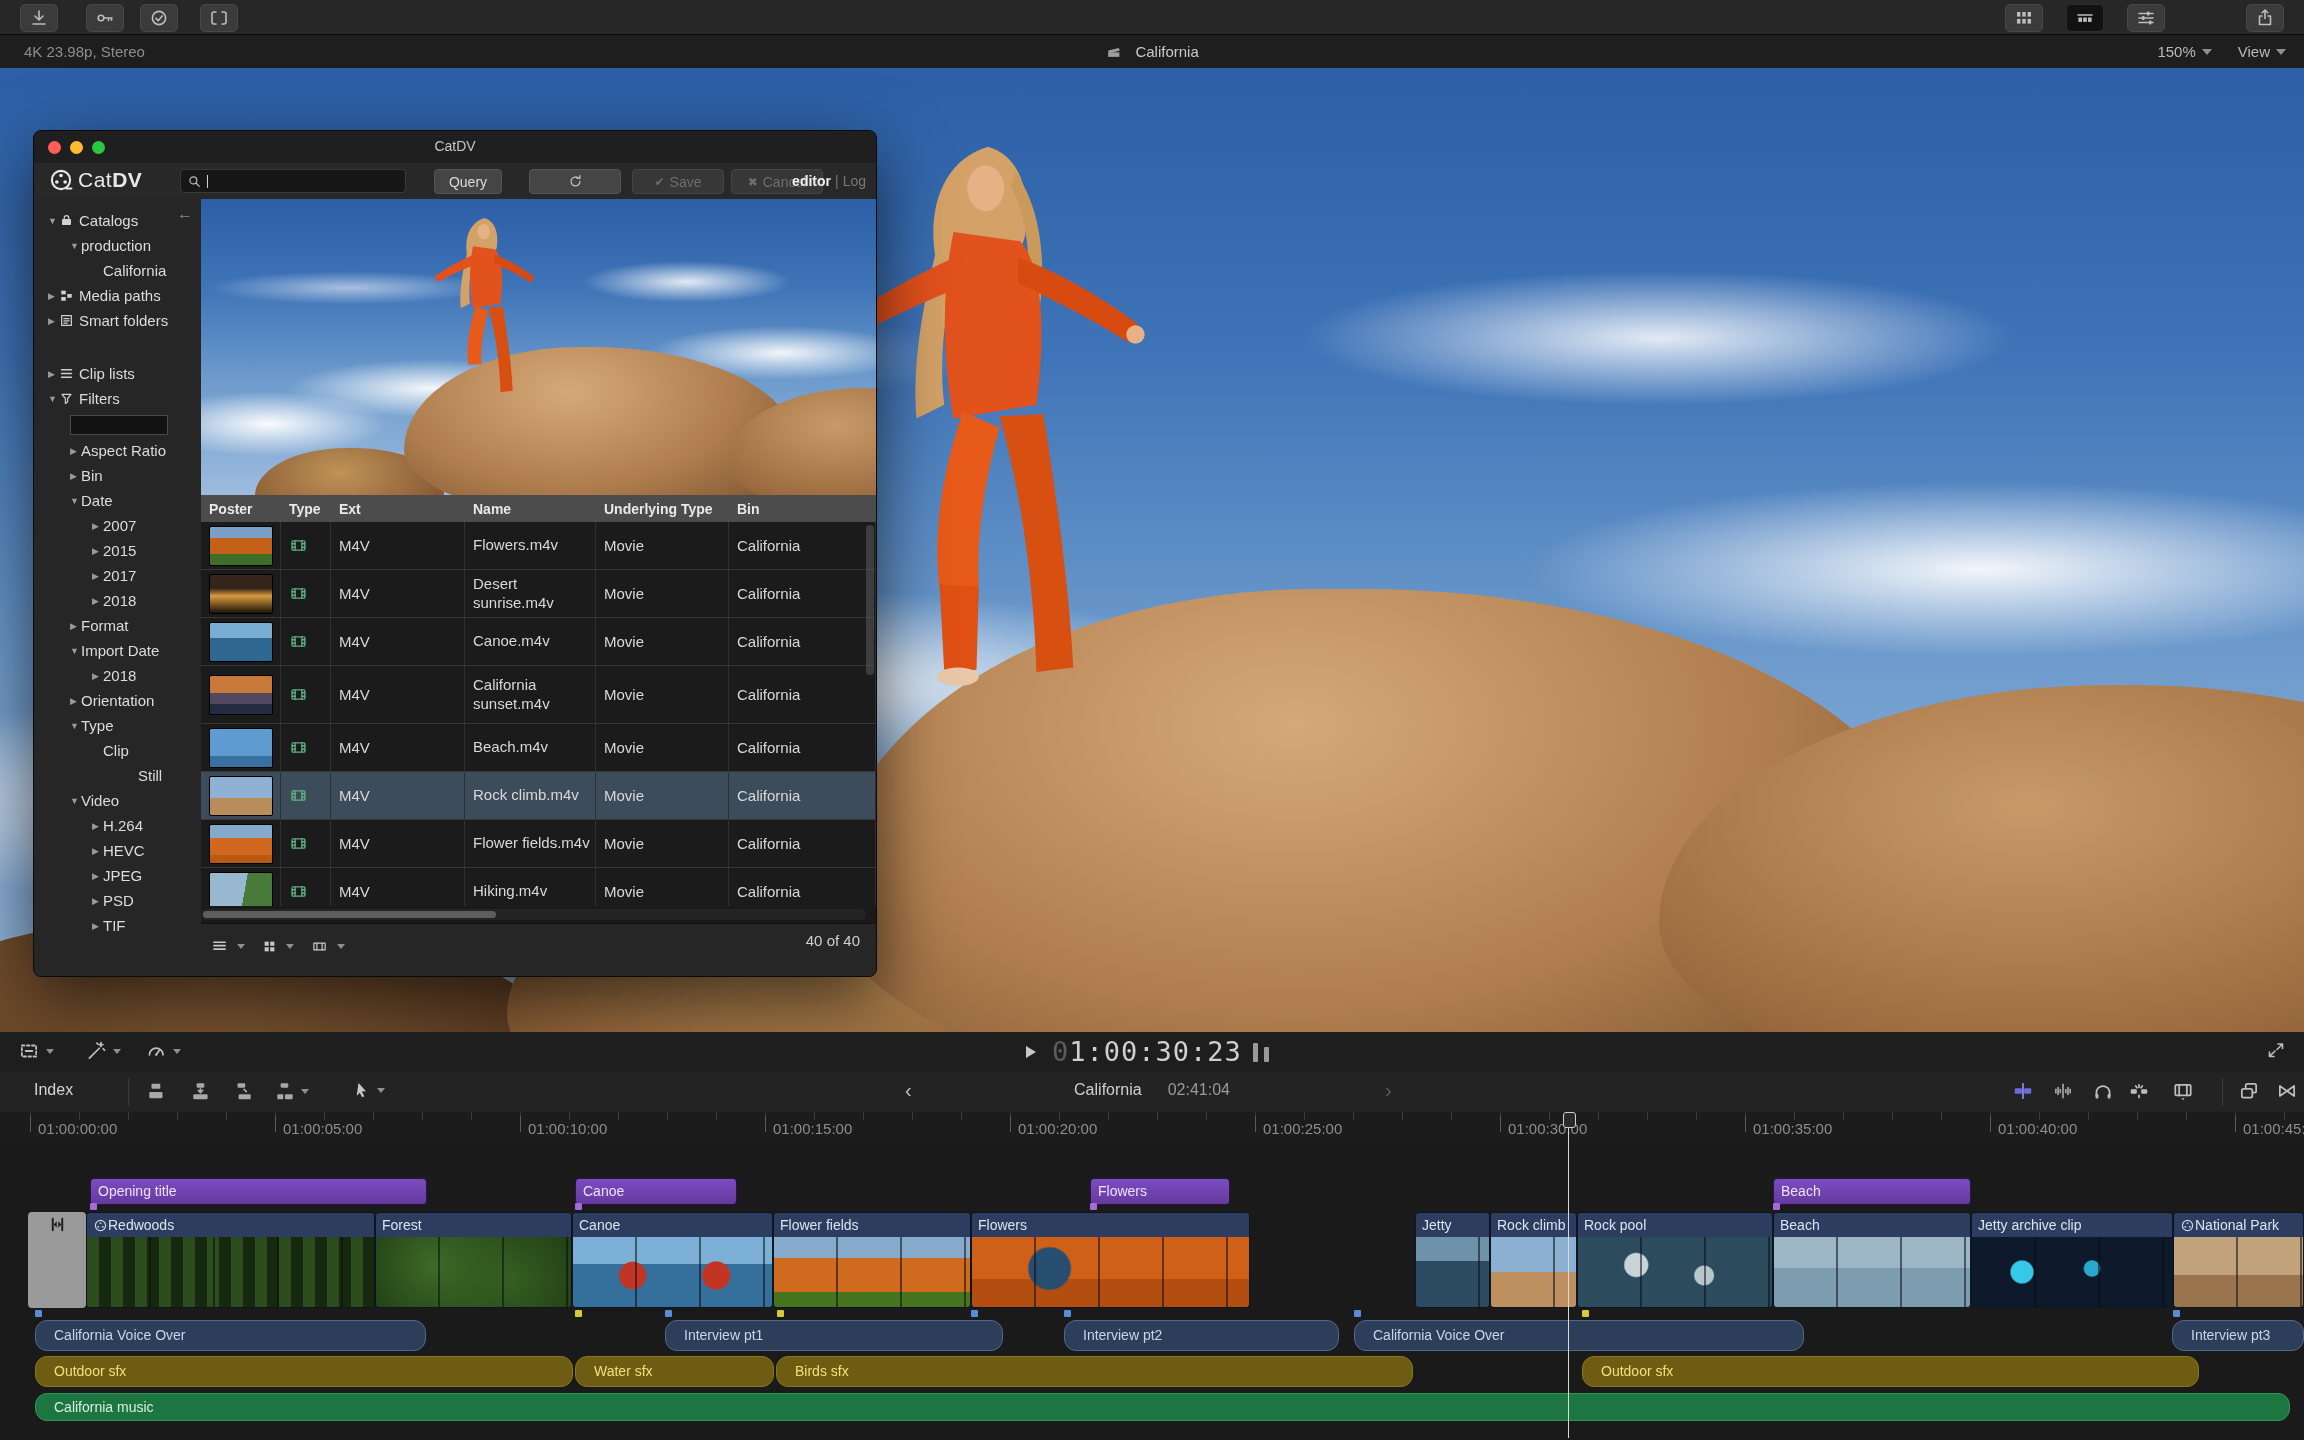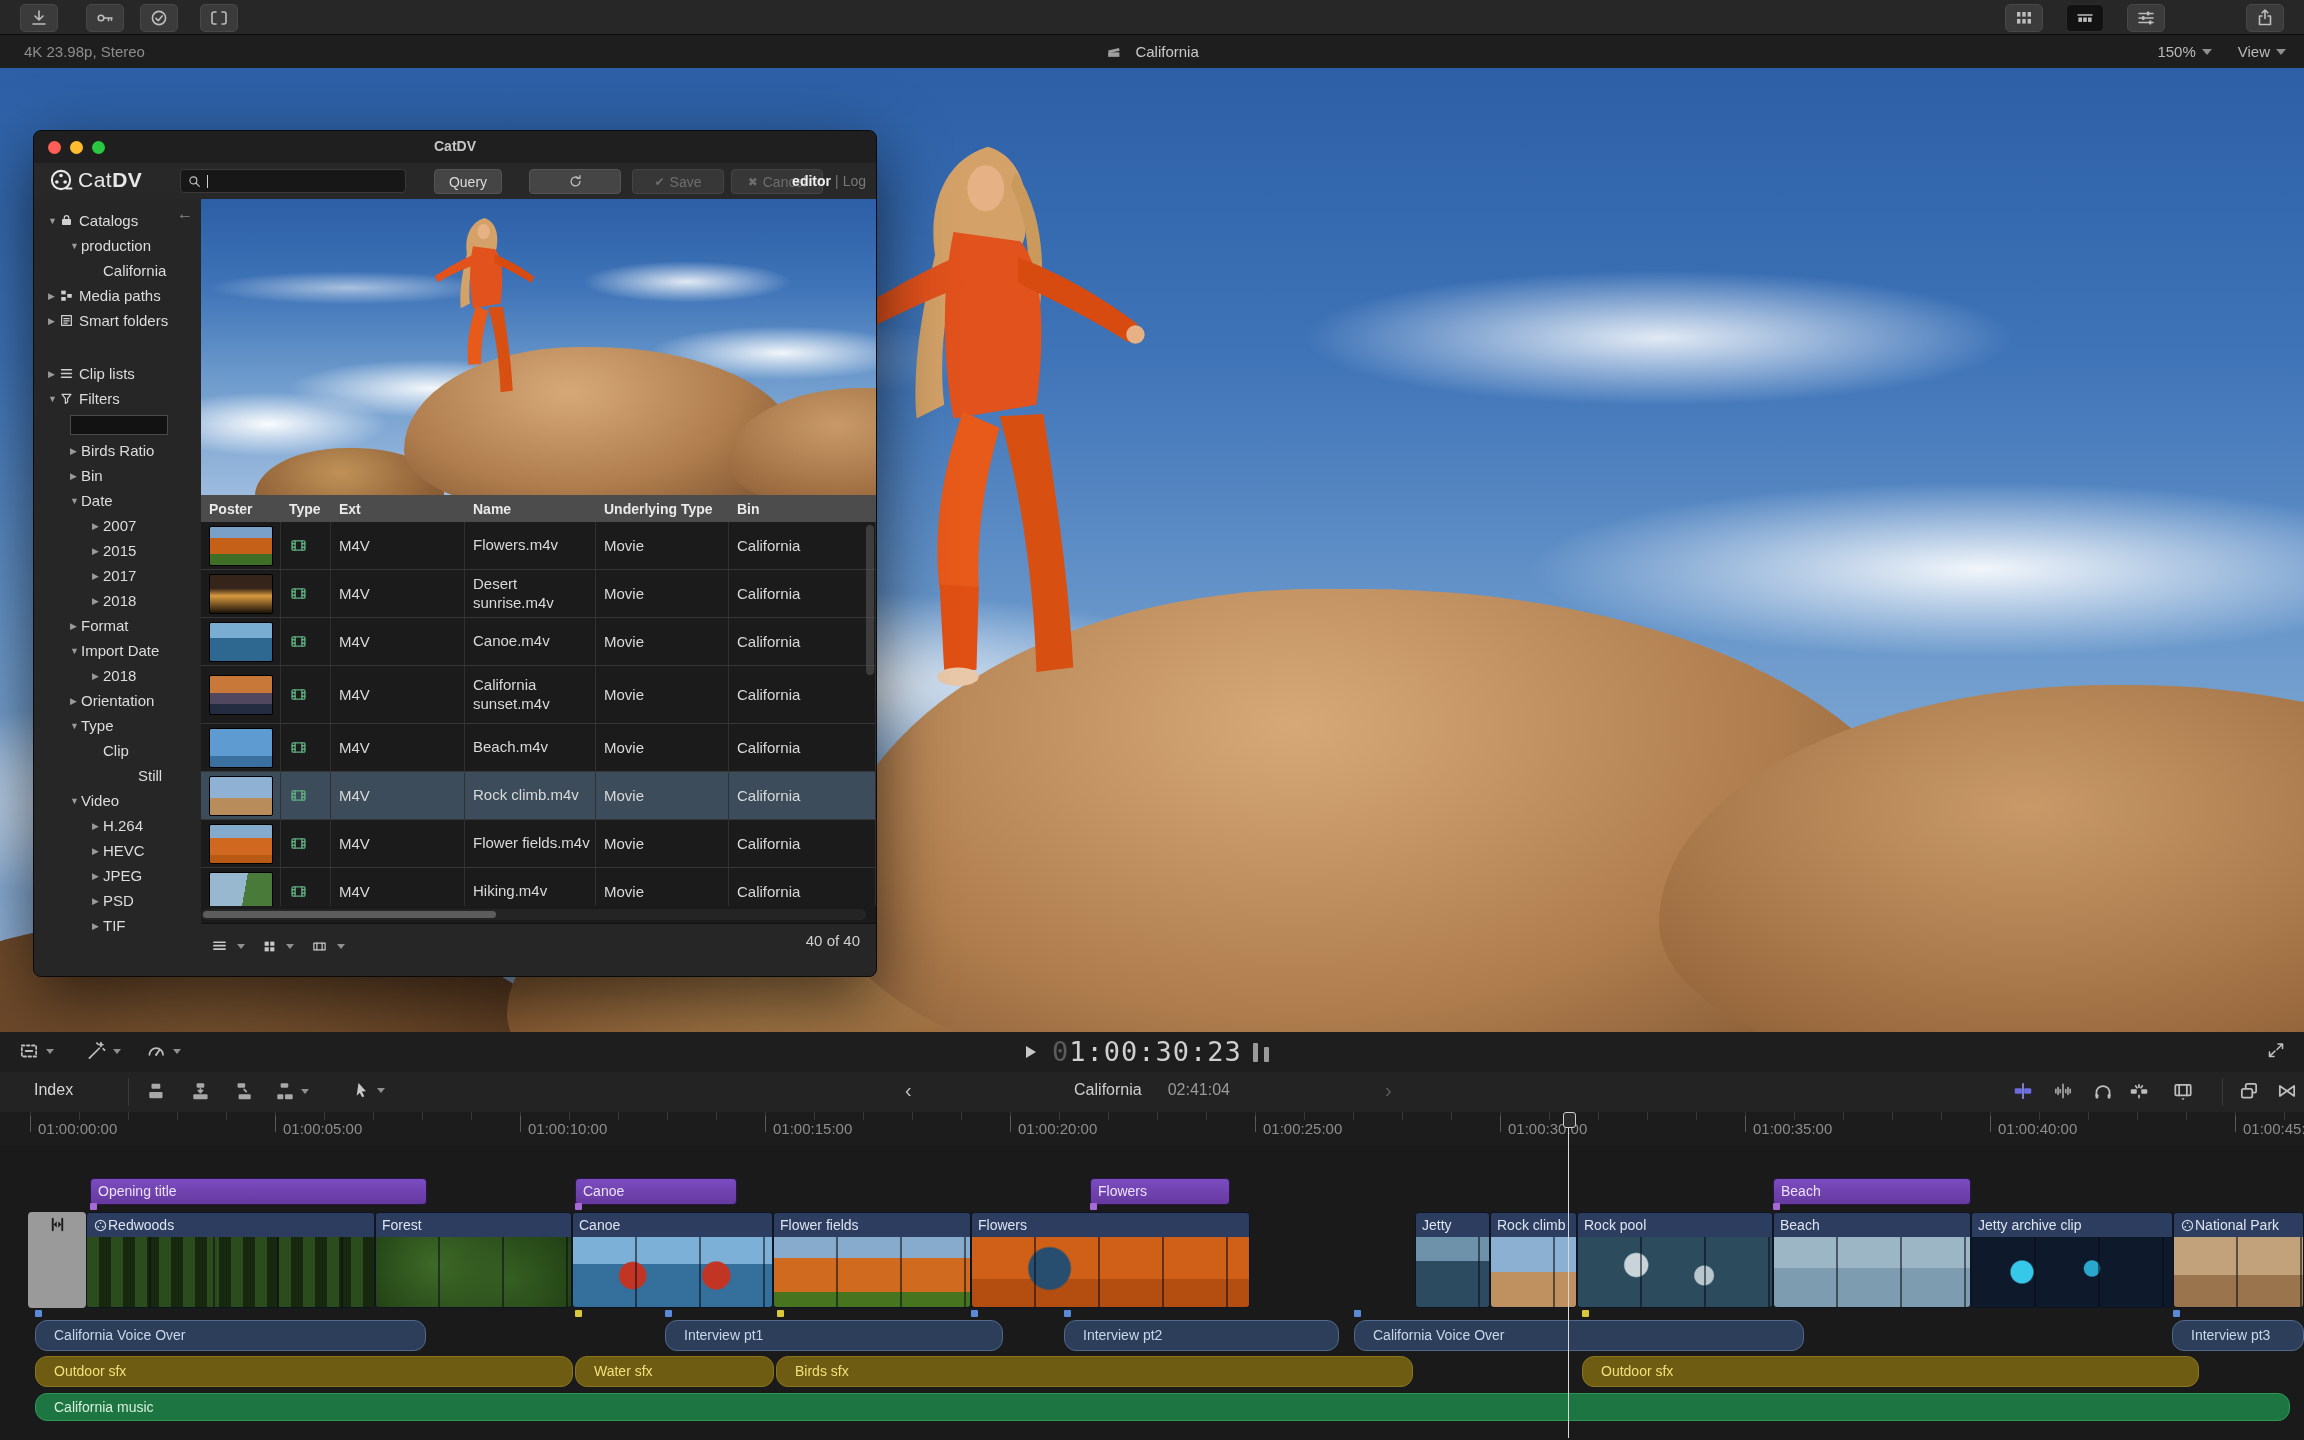--- a/index.html
+++ b/index.html
@@ -32,21 +32,21 @@
     radial-gradient(ellipse 34% 14% at 94% 86%,rgba(255,255,255,.9),rgba(255,255,255,0) 70%),
     radial-gradient(ellipse 26% 12% at 44% 90%,rgba(255,255,255,.85),rgba(255,255,255,0) 70%);}
   .rock{position:absolute;}
   .rock1{left:36%;bottom:-8%;width:48%;height:54%;background:radial-gradient(ellipse at 42% 26%,#d6a878,#b07e4e 52%,#7c5330 90%);border-radius:46% 54% 42% 52%/62% 58% 38% 42%;}
   .rock2{left:72%;bottom:-6%;width:40%;height:42%;background:radial-gradient(ellipse at 40% 30%,#c99a68,#9c6c40 60%,#6e4828 95%);border-radius:50% 50% 40% 46%/60% 55% 40% 42%;}
   .rock3{left:22%;bottom:-10%;width:28%;height:28%;background:radial-gradient(ellipse at 45% 30%,#c09258,#8a5c34 70%);border-radius:50% 50% 42% 46%/60% 52% 40% 44%;}
   .rock4{left:-6%;bottom:-12%;width:30%;height:24%;background:radial-gradient(ellipse at 50% 20%,#8a6038,#5c3c22 75%);border-radius:48% 52% 40% 46%/58% 54% 40% 42%;}
   .person{position:absolute;}
   
   #catdv{left:33px;top:130px;width:842px;height:845px;background:#262626;border-radius:8px;border:1px solid #0a0a0a;box-shadow:0 24px 70px rgba(0,0,0,.65);overflow:hidden;}
-  #cat-titlebar{position:absolute;left:0;top:0;right:0;height:32px;background:#1f1f1f;border-bottom:1px solid #101010;font-weight:bold;}
+  #cat-titlebar{position:absolute;left:0;top:0;right:0;height:32px;background:#1f1f1f;border-bottom:1px solid #101010;}
   .tl{position:absolute;top:10px;width:13px;height:13px;border-radius:50%;}
   #cat-title{position:absolute;left:0;right:0;top:7px;text-align:center;color:#c6c6c6;font-size:14px;}
   #cat-toolbar{position:absolute;left:0;top:32px;right:0;height:36px;background:#282828;border-bottom:1px solid #141414;}
   #cat-logo{position:absolute;left:14px;top:4px;display:flex;align-items:center;color:#e8e8e8;font-size:21px;letter-spacing:.5px;}
   #cat-logo b{font-weight:bold;}
   #cat-search{position:absolute;left:146px;top:6px;width:212px;height:22px;background:#171717;border:1px solid #3a3a3a;border-radius:4px;display:flex;align-items:center;padding:0 6px;gap:5px;}
   #cat-search .cursorbar{width:1px;height:13px;background:#cfcfcf;}
   .cbtn{position:absolute;top:6px;height:23px;background:#454545;border:1px solid #555;border-radius:4px;color:#dcdcdc;font-size:14px;display:flex;align-items:center;justify-content:center;gap:5px;}
   .cbtn.disabled{background:#373737;border-color:#444;color:#6e6e6e;}
   #cat-user{position:absolute;right:10px;top:10px;font-size:14px;color:#efefef;}
@@ -360,21 +360,21 @@
                 <path d="M4 4.5h12L11.5 10v4.8l-3 1.7v-6.5z" stroke="#d0d0d0"></path>
               </svg>
             </span>
             <span class="slab">Filters</span>
           </div>
           <div class="srow inputrow" style="padding-left: 36px;">
             <div class="sinput"></div>
           </div>
           <div class="srow" style="padding-left: 36px;">
             <span class="arr">▶</span>
-            <span class="slab">Birds Ratio</span>
+            <span class="slab">Aspect Ratio</span>
           </div>
           <div class="srow" style="padding-left: 36px;">
             <span class="arr">▶</span>
             <span class="slab">Bin</span>
           </div>
           <div class="srow" style="padding-left: 36px;">
             <span class="arr">▼</span>
             <span class="slab">Date</span>
           </div>
           <div class="srow" style="padding-left: 58px;">

